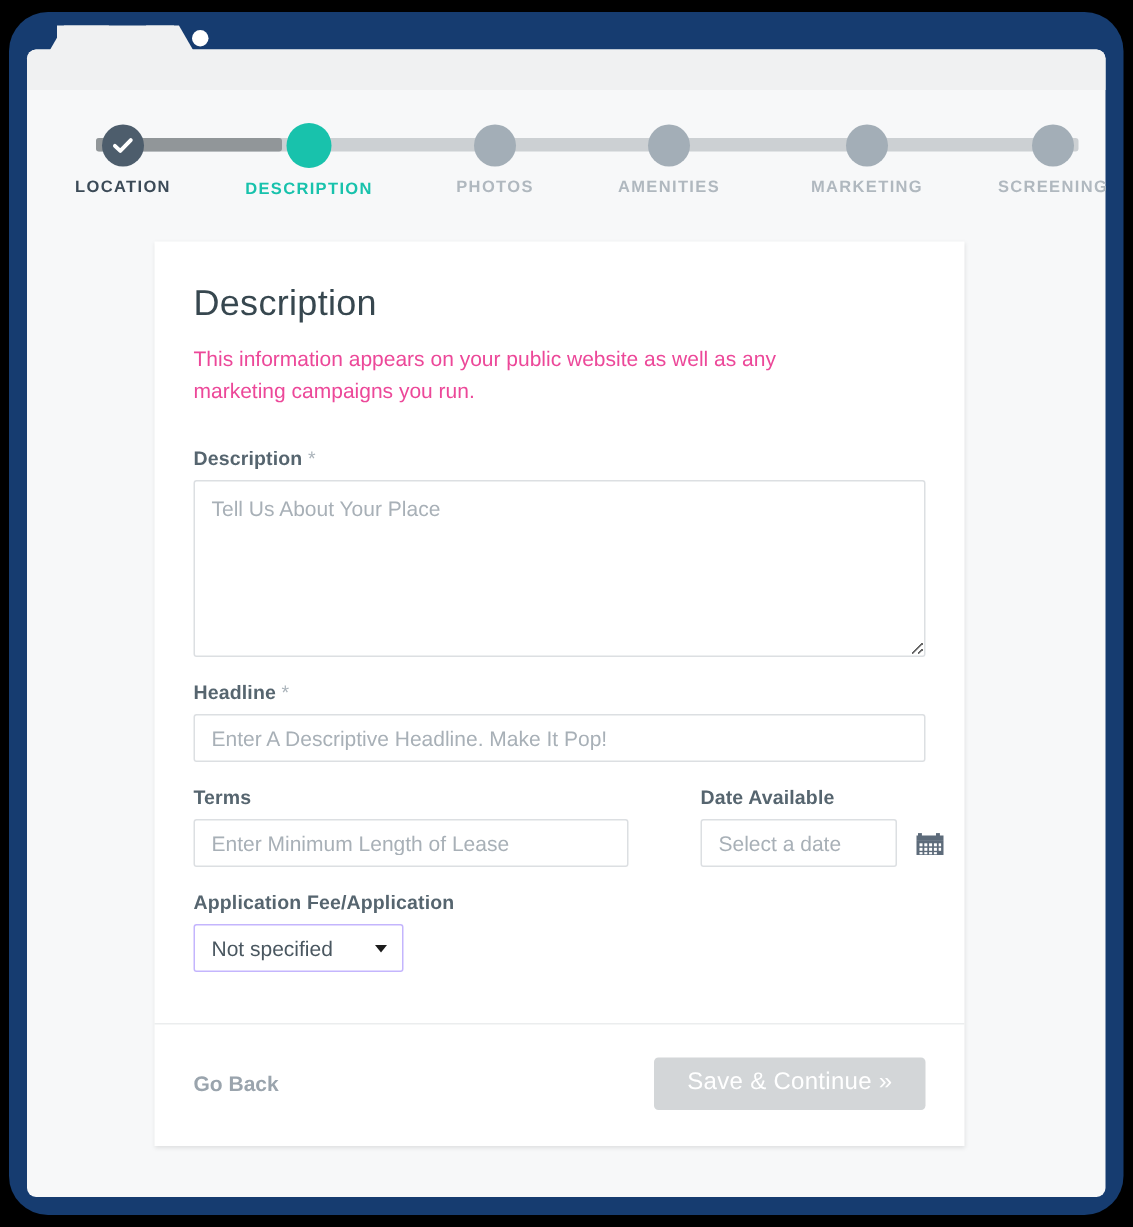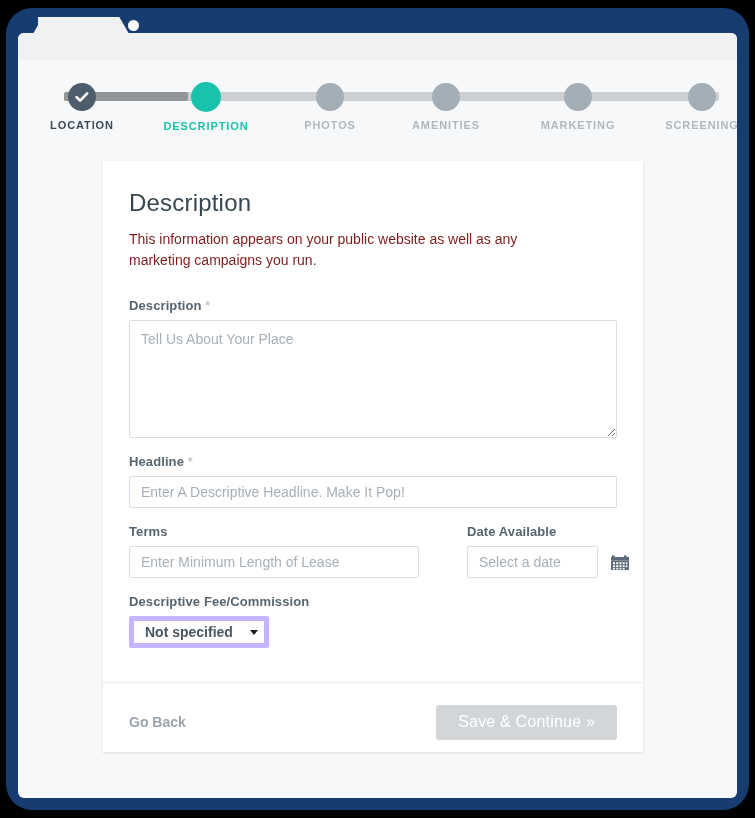--- a/index.html
+++ b/index.html
@@ -190,21 +190,21 @@
 
   .card-title {
     font-size: 24px;
     font-weight: normal;
     color: #37474f;
     margin: 0 0 12px 0;
     letter-spacing: 0.2px;
   }
   .card-subtitle {
     font-size: 14px;
-    color: #7f1d1d;
+    color: #ec4899;
     line-height: 1.52;
     margin: 0 0 26px 0;
     max-width: 445px;
   }
 
   .field { margin-bottom: 16px; }
   .field-label {
     display: block;
     font-size: 13px;
     font-weight: bold;
@@ -254,46 +254,45 @@
   .select-wrap { position: relative; width: 140px; }
   .select-box {
     box-sizing: border-box;
     width: 140px;
     height: 32px;
     padding: 0 26px 0 11px;
     font-family: "Liberation Sans", sans-serif;
     font-size: 14px;
     color: #4a5760;
     background: #ffffff;
-    border: 5px solid #c4b5fd;
+    border: 1px solid #c4b5fd;
     border-radius: 2px;
     display: flex;
     align-items: center;
-    font-weight: bold;
   }
   .select-caret {
     position: absolute;
     right: 11px;
     top: 14px;
     width: 0; height: 0;
     border-left: 4.5px solid transparent;
     border-right: 4.5px solid transparent;
     border-top: 5px solid #1c1c1c;
   }
 
   .card-divider {
     height: 1px;
     background: #ebedee;
     margin: 8px 0 0 0;
   }
   .card-footer {
     display: flex;
     align-items: center;
     justify-content: space-between;
-    padding: 22px 26px 12px 26px;
+    padding: 22px 26px 24px 26px;
   }
   .go-back {
     font-size: 14px;
     font-weight: bold;
     color: #9aa4ad;
     text-decoration: none;
     cursor: pointer;
   }
   .save-btn {
     font-family: "Liberation Sans", sans-serif;
@@ -422,21 +421,21 @@
                   <rect x="12.6" y="16.1" width="2" height="1.4"></rect>
                 </g>
               </svg>
             </span>
           </button>
         </div>
       </div>
     </div>
 
     <div class="field" style="margin-bottom:0">
-      <label class="field-label">Descriptive Fee/Commission</label>
+      <label class="field-label">Application Fee/Application</label>
       <div class="select-wrap">
         <div class="select-box">Not specified</div>
         <span class="select-caret"></span>
       </div>
     </div>
 
   </div>
 
   <div class="card-divider"></div>
 

